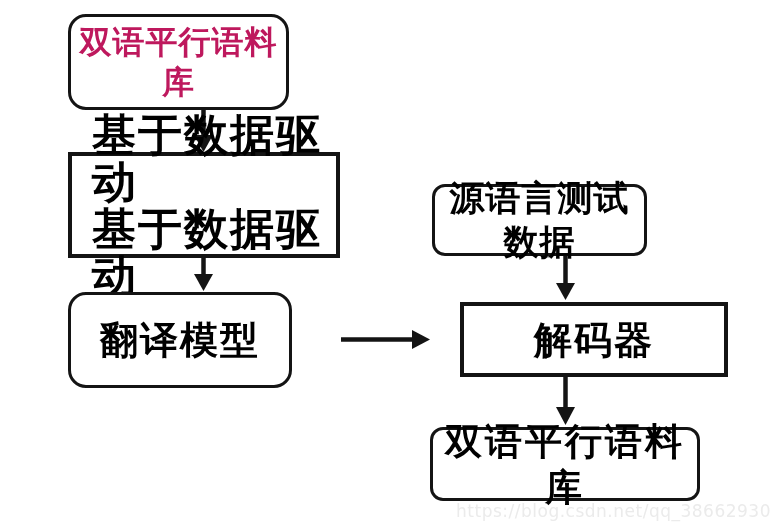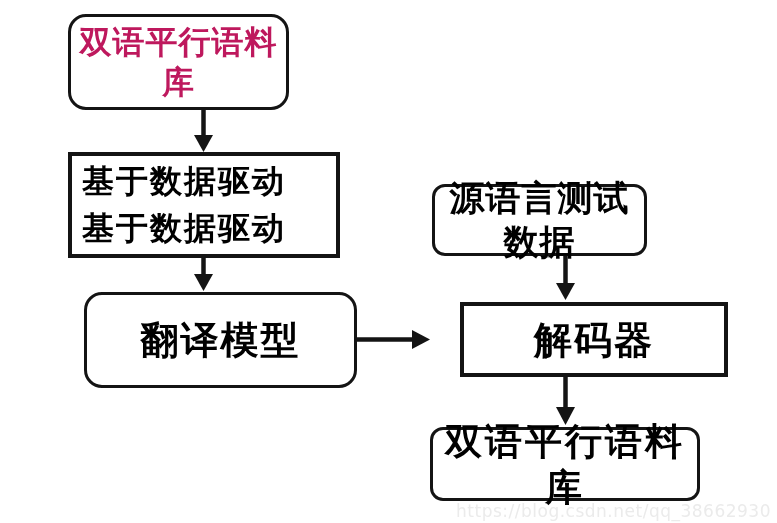--- a/index.html
+++ b/index.html
@@ -34,32 +34,32 @@
   .node.rounded-sm { border-radius: 13px; }
   .node.sharp { border-radius: 0; border-width: 4px; }
 
   .node-corpus {
     left: 68px; top: 14px; width: 221px; height: 96px;
     font-size: 32px; color: #be185d;
     letter-spacing: 1px;
   }
   .node-training {
     left: 68px; top: 152px; width: 272px; height: 106px;
-    font-size: 32px;
+    font-size: 44px;
     flex-direction: column;
     align-items: flex-start;
     justify-content: center;
-    padding-left: 10px;
+    padding-left: 20px;
     line-height: 47px;
     text-align: left;
     letter-spacing: 2px;
   }
   .node-model {
-    left: 68px; top: 292px; width: 273px; height: 96px;
-    font-size: 38px; letter-spacing: 2px; margin-left: 16px;
+    left: 68px; top: 292px; width: 224px; height: 96px;
+    font-size: 38px; letter-spacing: 2px;
   }
   .node-testdata {
     left: 432px; top: 184px; width: 215px; height: 72px;
     font-size: 35px; letter-spacing: 1px;
   }
   .node-decoder {
     left: 432px; top: 302px; width: 268px; height: 75px;
     font-size: 38px; letter-spacing: 2px; margin-left: 28px;
   }
   .node-output {

